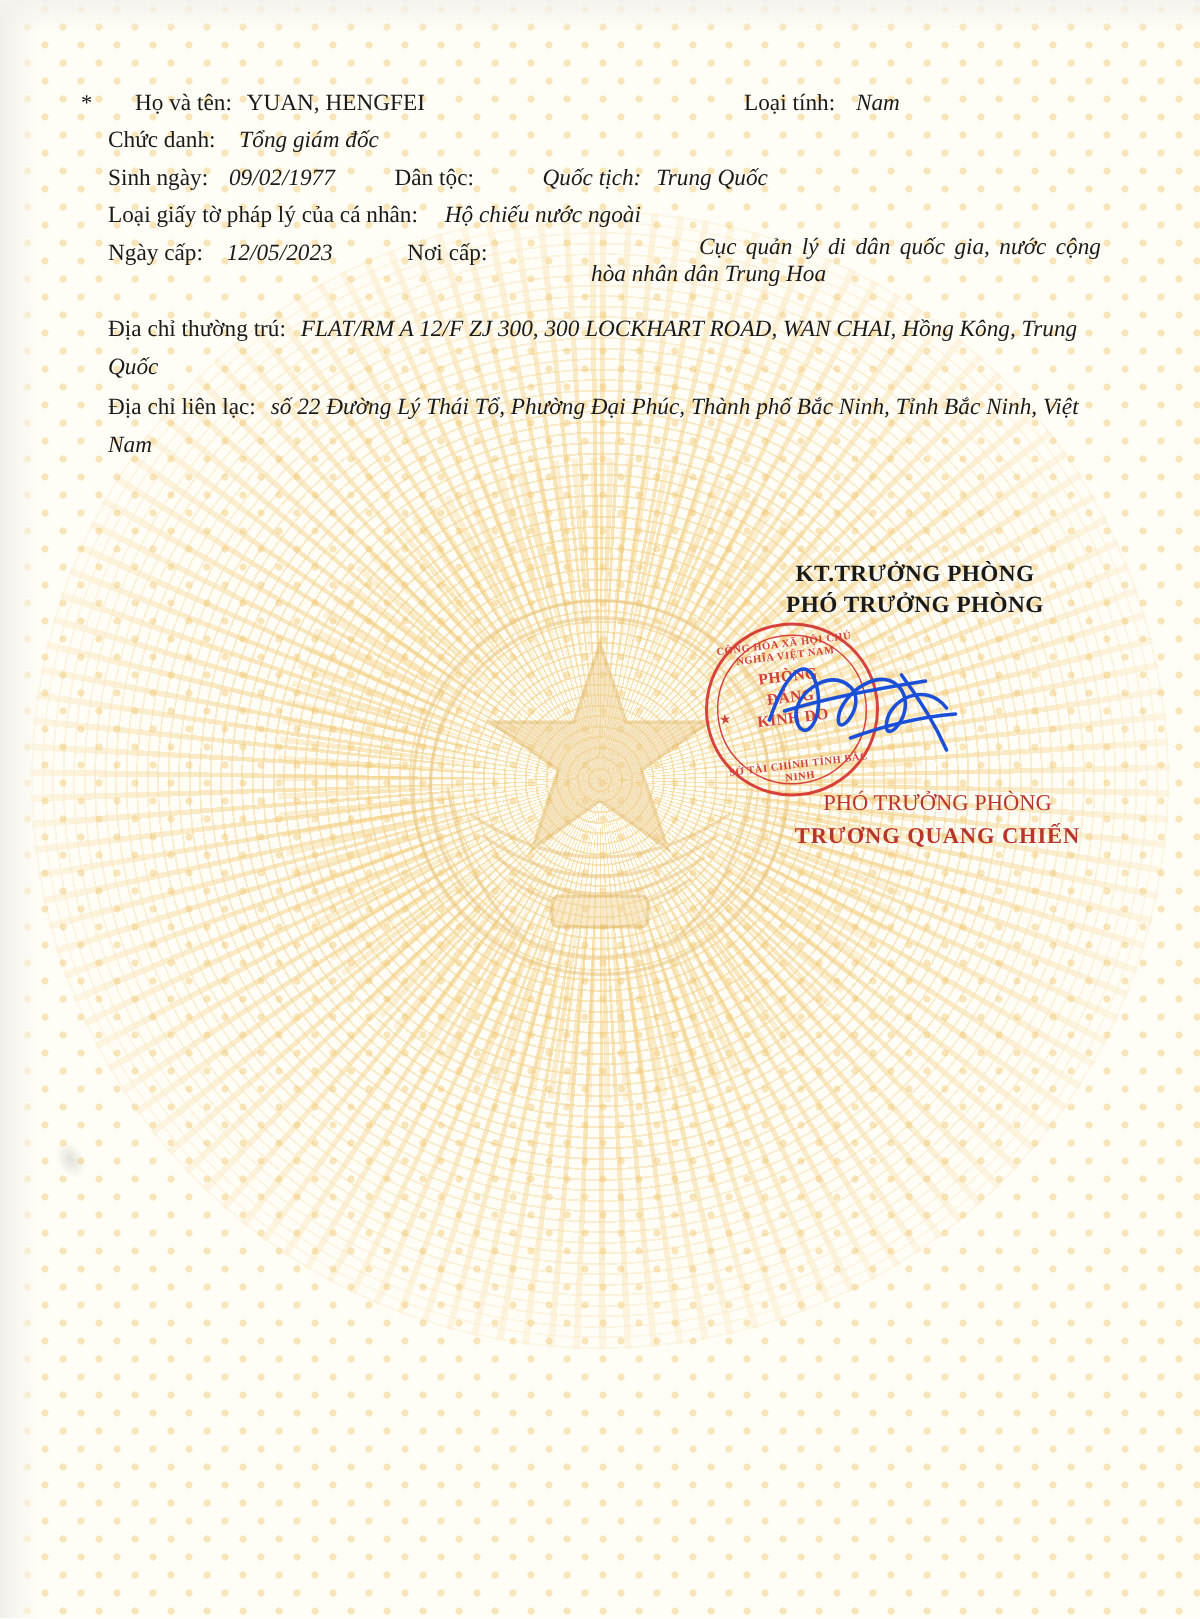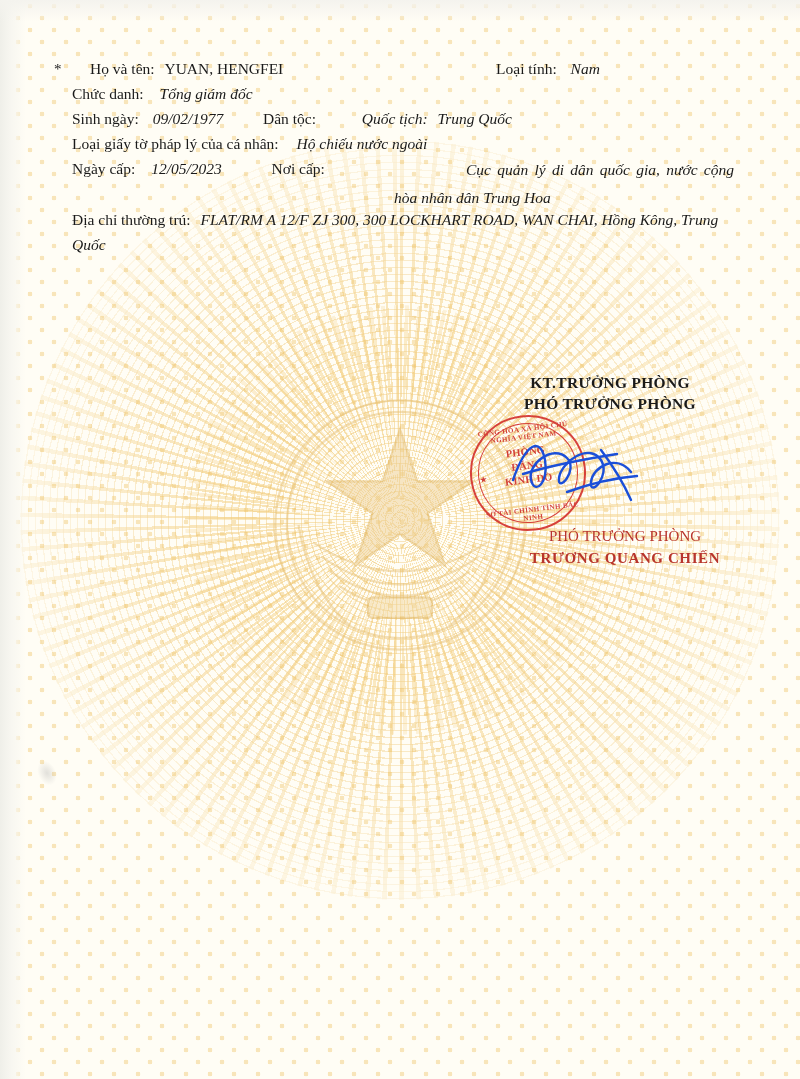--- a/index.html
+++ b/index.html
@@ -253,29 +253,33 @@
 
 
     <div style="position:relative;">
       <div class="line">
         <span class="lbl">Ngày cấp:</span>
         <span class="val" style="padding-left:12px;">12/05/2023</span>
         <span style="display:inline-block;width:42px;"></span>
         <span class="lbl">Nơi cấp:</span>
       </div>
       <div style="position:absolute;left:322px;top:0;width:340px;">
-        <span class="val" style="display:block;text-indent:72px;line-height:28px;text-align:justify;">Cục quản lý di dân quốc gia, nước cộng hòa nhân dân Trung Hoa</span>
+        <span class="val" style="display:block;text-indent:72px;line-height:18px;text-align:justify;">Cục quản lý di dân quốc gia, nước cộng hòa nhân dân Trung Hoa</span>
       </div>
     </div>
 
     <div class="line-wrap" style="margin-top:26px;">
       <span class="lbl">Địa chỉ thường trú:</span>
       <span class="val" style="padding-left:6px;">FLAT/RM A 12/F ZJ 300, 300 LOCKHART ROAD, WAN CHAI, Hồng Kông, Trung Quốc</span>
     </div>
 
+    <div class="line-wrap" style="margin-top:2px;">
+      <span class="lbl">Địa chỉ liên lạc:</span>
+      <span class="val" style="padding-left:6px;">số 22 Đường Lý Thái Tổ, Phường Đại Phúc, Thành phố Bắc Ninh, Tỉnh Bắc Ninh, Việt Nam</span>
+    </div>
   </div>
 
   <div class="sign-block">
     <div>KT.TRƯỞNG PHÒNG</div>
     <div>PHÓ TRƯỞNG PHÒNG</div>
   </div>
 
   <div class="stamp">
     <div class="ring2"></div>
     <div class="arc-top">CÔNG HÒA XÃ HỘI CHỦ NGHĨA VIỆT NAM</div>

